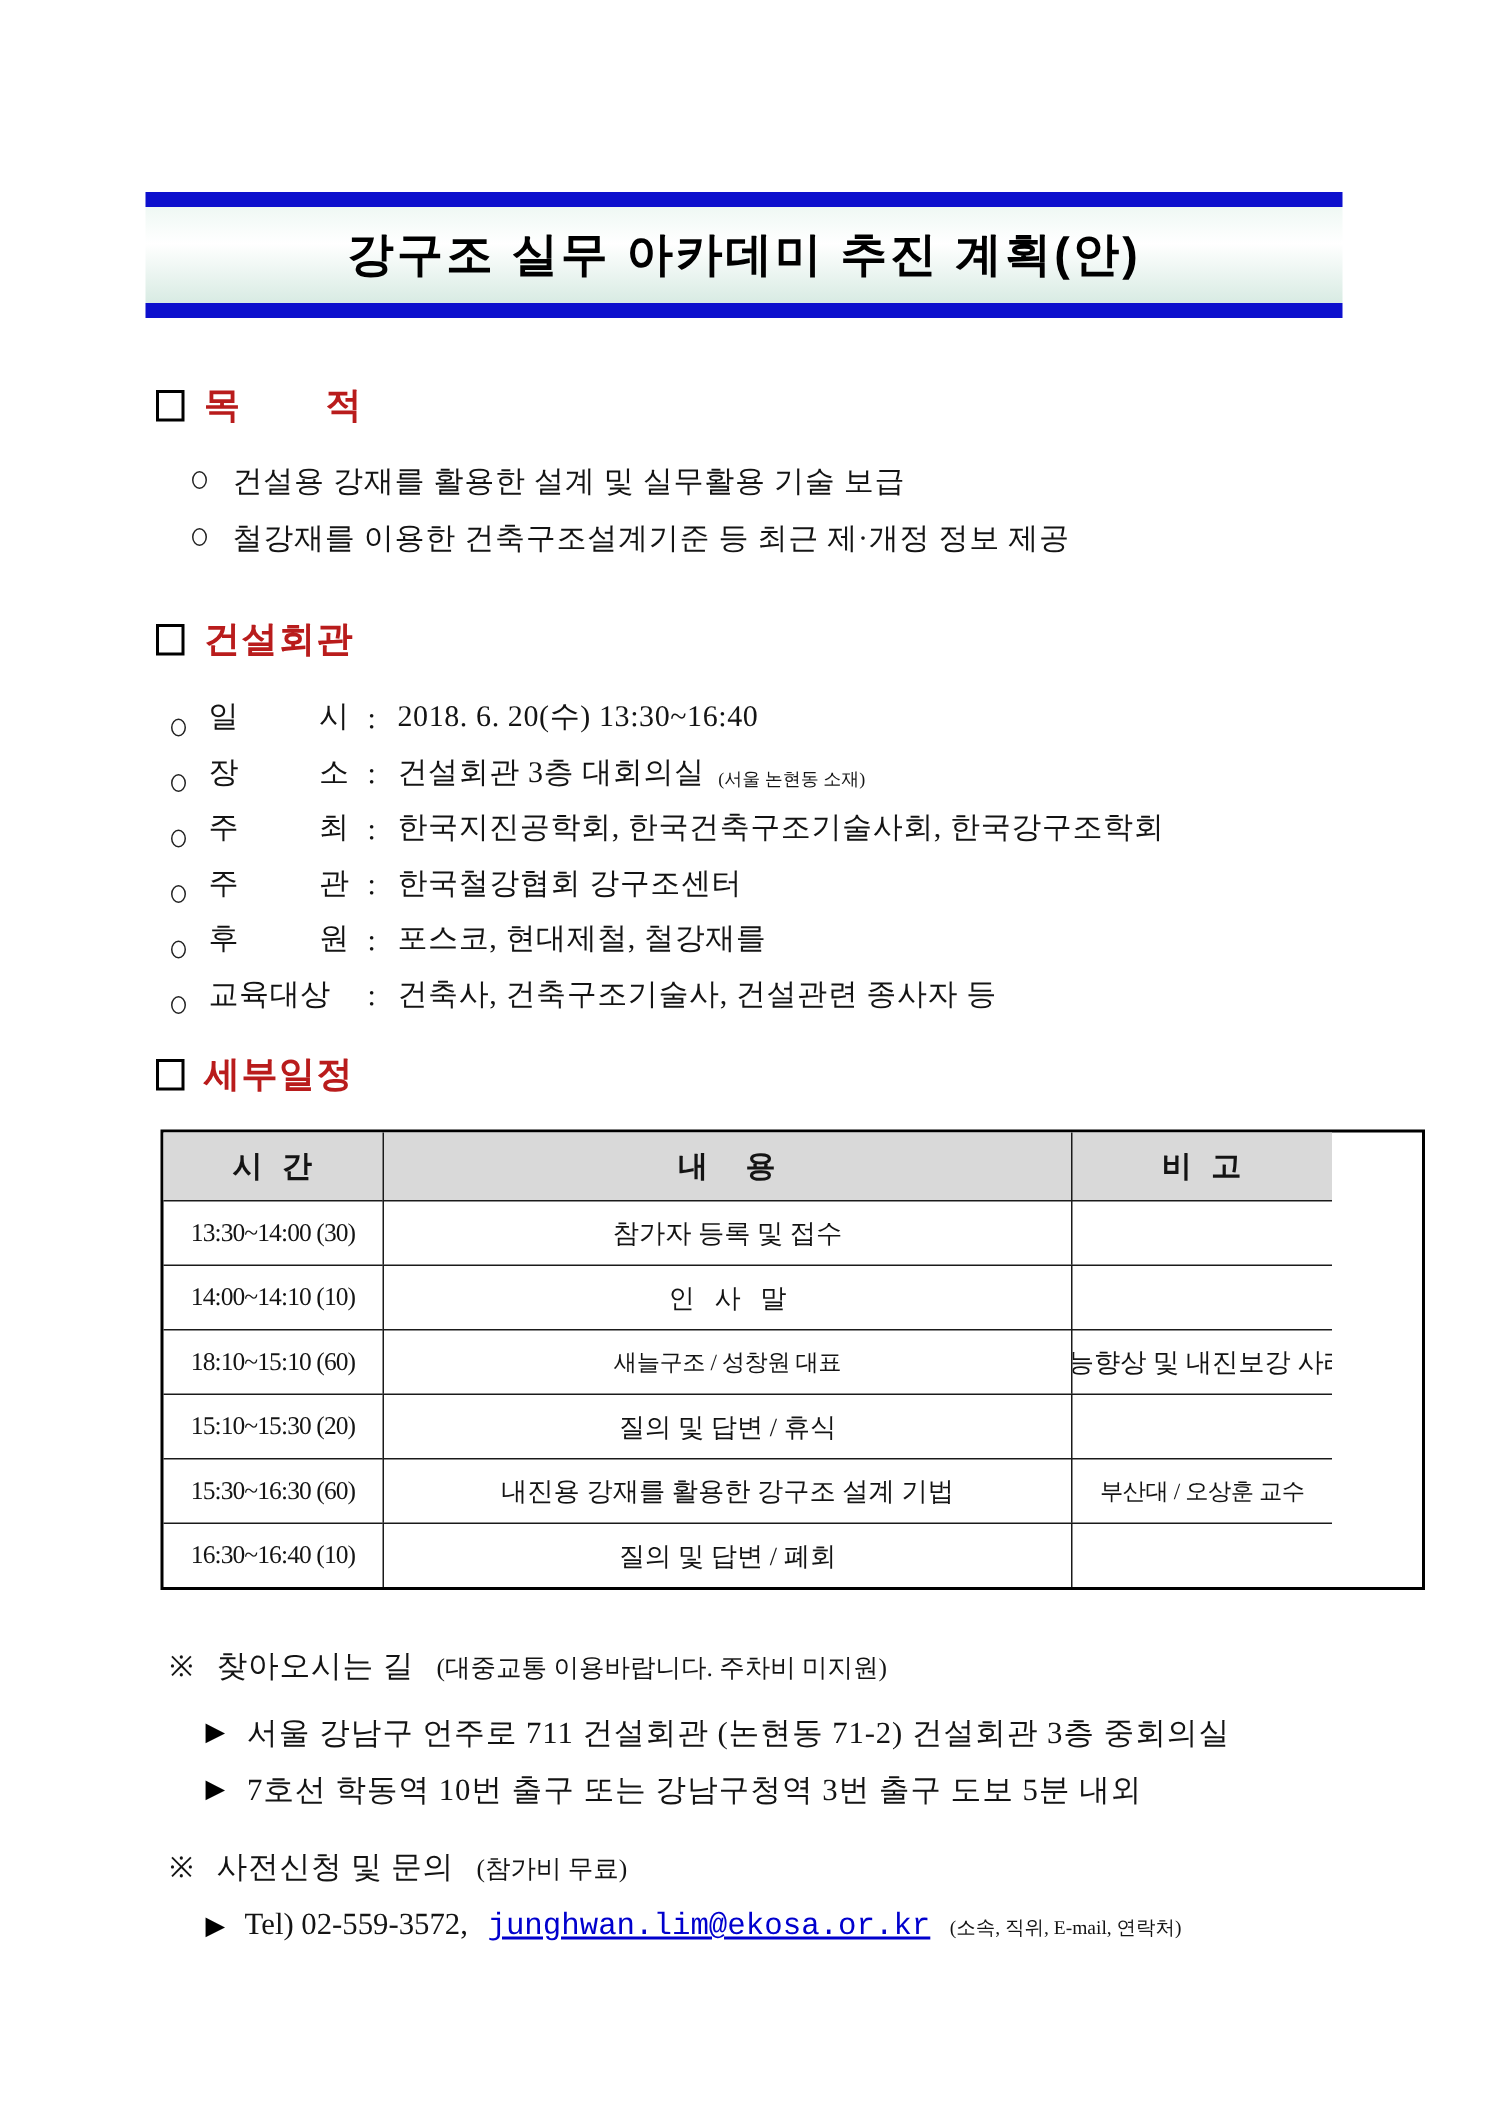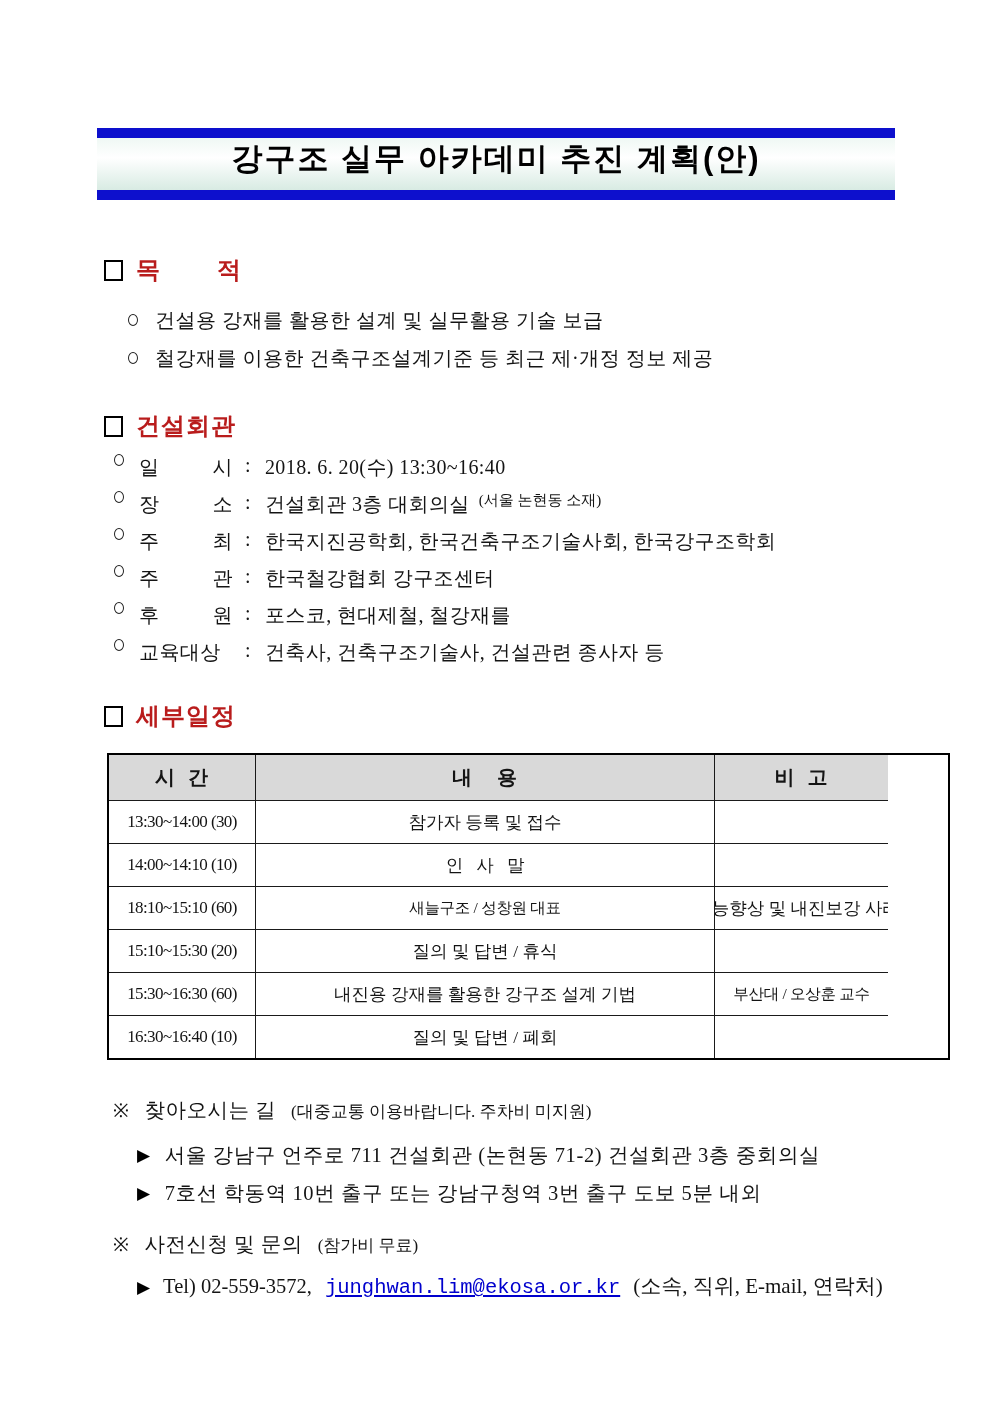--- a/index.html
+++ b/index.html
@@ -17,23 +17,23 @@
     background:#ffffff;
     font-family:"Liberation Serif","DejaVu Serif",serif;
     color:#141414;
     overflow:hidden;
   }
 
   
   .banner{position:absolute;left:97px;top:128px;width:798px;}
   .banner .bar{height:10px;background:var(--accent);}
   .banner-inner{
-    height:52px;
+    height:64px;
     background:linear-gradient(180deg,var(--banner-top) 0%,#ffffff 38%,var(--banner-bottom) 100%);
-    display:flex;align-items:flex-start;justify-content:center;
+    display:flex;align-items:center;justify-content:center;
   }
   .doc-title{
     font-family:"Liberation Sans","DejaVu Sans",sans-serif;
     font-weight:800;font-size:31px;letter-spacing:2px;color:#000;
   }
 
   
   .sec-heading{
     display:flex;align-items:center;gap:13px;
     font-family:"Liberation Sans","DejaVu Sans",sans-serif;
@@ -47,25 +47,25 @@
   .circle-icon{
     width:10px;height:12px;border:1.5px solid #222;border-radius:50%;
     background:#fff;flex-shrink:0;
   }
   .bullet-list{margin-top:15px;margin-left:24px;}
   .bullet-row{display:flex;align-items:center;gap:17px;height:38px;font-size:20px;letter-spacing:0.5px;}
 
   .purpose{position:absolute;left:104px;top:254px;width:800px;}
   .overview{position:absolute;left:104px;top:410px;width:830px;}
   .ov-rows{margin-top:12px;margin-left:10px;}
-  .ov-row{display:flex;align-items:flex-start;height:37px;font-size:20px;letter-spacing:0.4px;}
+  .ov-row{display:flex;align-items:flex-end;height:37px;font-size:20px;letter-spacing:0.4px;}
   .ov-row .circle-icon{margin-right:15px;}
   .ov-label{width:94px;display:inline-block;text-align:justify;text-align-last:justify;}
   .ov-colon{margin:0 14px 0 12px;}
-  .ov-small{font-size:15px;margin-left:9px;letter-spacing:0;font-family:Liberation Serif, serif;}
+  .ov-small{font-size:12px;margin-left:9px;letter-spacing:0;font-family:Liberation Serif, serif;}
 
   
   .schedule{position:absolute;left:104px;top:700px;width:800px;}
   .grid-table{
     margin-top:21px;margin-left:3px;
     width:843px;
     display:grid;grid-template-columns:146px 459px 174px;
     border:2px solid #000;background:#fff;
   }
   .cell{
@@ -84,21 +84,21 @@
   .directions{position:absolute;left:113px;top:1096px;width:830px;}
   .registration{position:absolute;left:113px;top:1230px;width:830px;}
   .note-title-row{display:flex;align-items:baseline;gap:15px;font-size:20.5px;letter-spacing:0.5px;}
   .ref-mark{font-size:19px;flex-shrink:0;}
   .note-title-small{font-size:17px;letter-spacing:0;}
   .note-lines{margin-top:12px;margin-left:24px;}
   .note-line{display:flex;align-items:center;gap:14px;height:38px;font-size:20.5px;letter-spacing:0.6px;}
   .arrow{font-size:17px;flex-shrink:0;color:#000;}
   .reg-line{margin-top:14px;margin-left:24px;display:flex;align-items:baseline;gap:13px;font-size:20.5px;}
   .email-link{color:var(--link);text-decoration:underline;cursor:pointer;font-family:Liberation Mono, monospace;}
-  .reg-suffix{font-size:21px;letter-spacing:0;}
+  .reg-suffix{font-size:13px;letter-spacing:0;}
 </style>
 </head>
 <body>
 
 <div class="page">
 
   <div class="banner">
     <div class="bar"></div>
     <div class="banner-inner">
       <div class="doc-title">강구조 실무 아카데미 추진 계획(안)</div>

